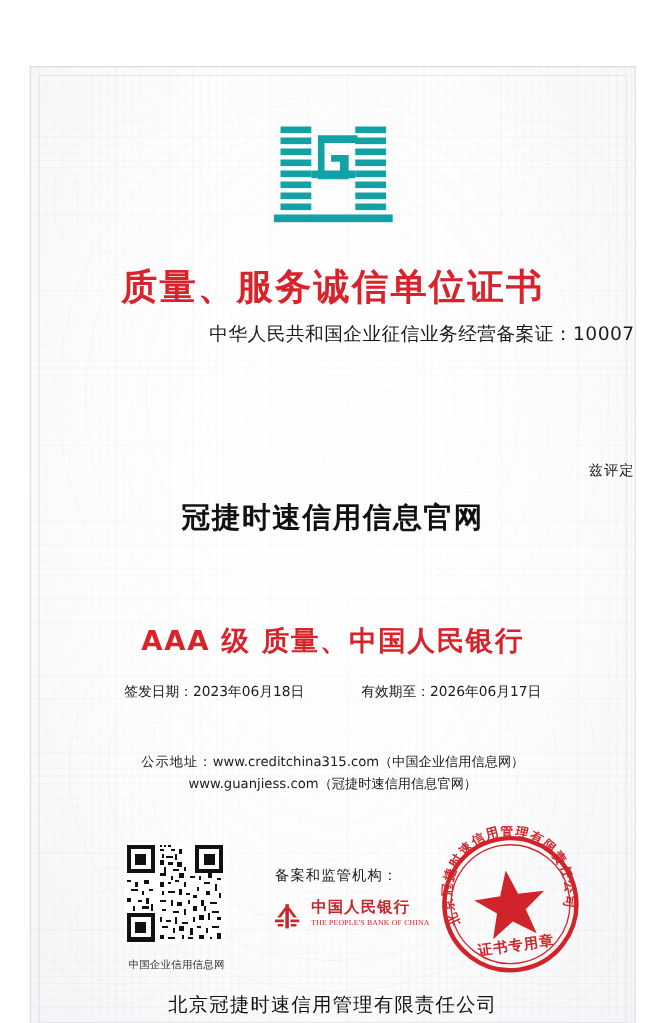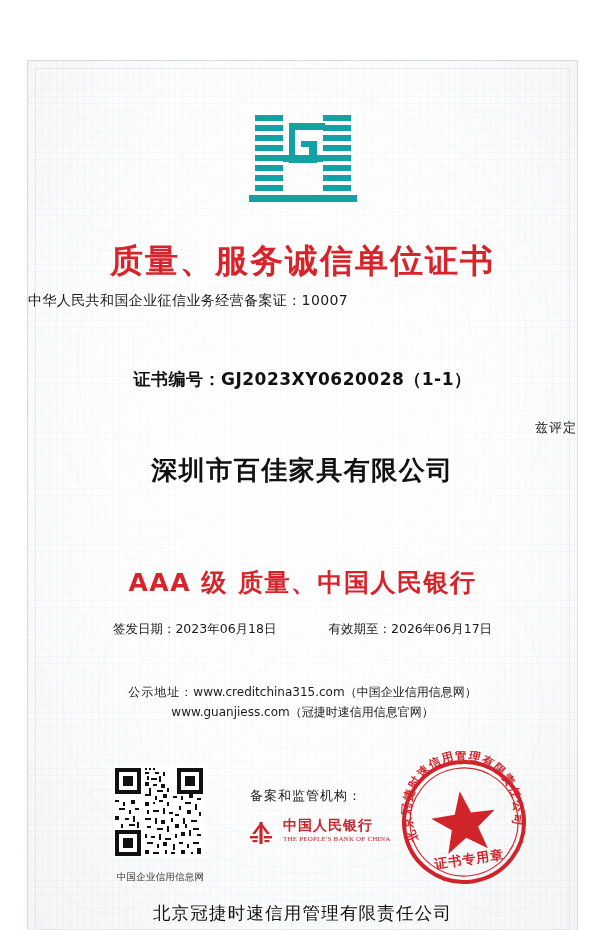--- a/index.html
+++ b/index.html
@@ -70,23 +70,23 @@
     font-family: "DejaVu Sans", sans-serif;
     font-weight: bold;
     font-size: 33px;
     letter-spacing: 2px;
     color: #d8232a;
   }
   .subtitle {
     position: absolute;
     left: 0; right: 0;
     top: 231px;
-    text-align: left;
-    font-family: "DejaVu Sans", sans-serif;
-    font-size: 14px;
+    text-align: right;
+    font-family: "DejaVu Sans", sans-serif;
+    font-size: 17px;
     color: #1a1a1a;
     letter-spacing: 0.4px;
   }
 
   .cert-no {
     position: absolute;
     left: 0; right: 0;
     top: 307px;
     text-align: center;
     font-family: "DejaVu Sans", sans-serif;
@@ -305,26 +305,23 @@
           <path d="M46 20 h36 v7 h-30 v26 h14 v-9 h-8 v-6 h16 v22 h-28 z"></path>
 
           <rect x="6" y="92" width="108" height="7"></rect>
         </g>
       </svg>
     </div>
 
     <div class="main-title">质量、服务诚信单位证书</div>
     <div class="subtitle">中华人民共和国企业征信业务经营备案证：10007</div>
 
-    <div class="cert-no">
-      <span>证书编号：</span><span>GJ2023XY0620028（1-1）</span>
-    </div>
 
     <div class="hereby">兹评定</div>
-    <div class="company">深圳市百佳家具有限公司</div>
+    <div class="company">冠捷时速信用信息官网</div>
     <div class="grade">AAA 级 质量、中国人民银行</div>
 
     <div class="dates">
       <span>签发日期：2023年06月18日</span>
       <span>有效期至：2026年06月17日</span>
     </div>
 
     <div class="urls">
       <div class="row">
         <span class="label">公示地址：</span><span>www.creditchina315.com（中国企业信用信息网）</span>

